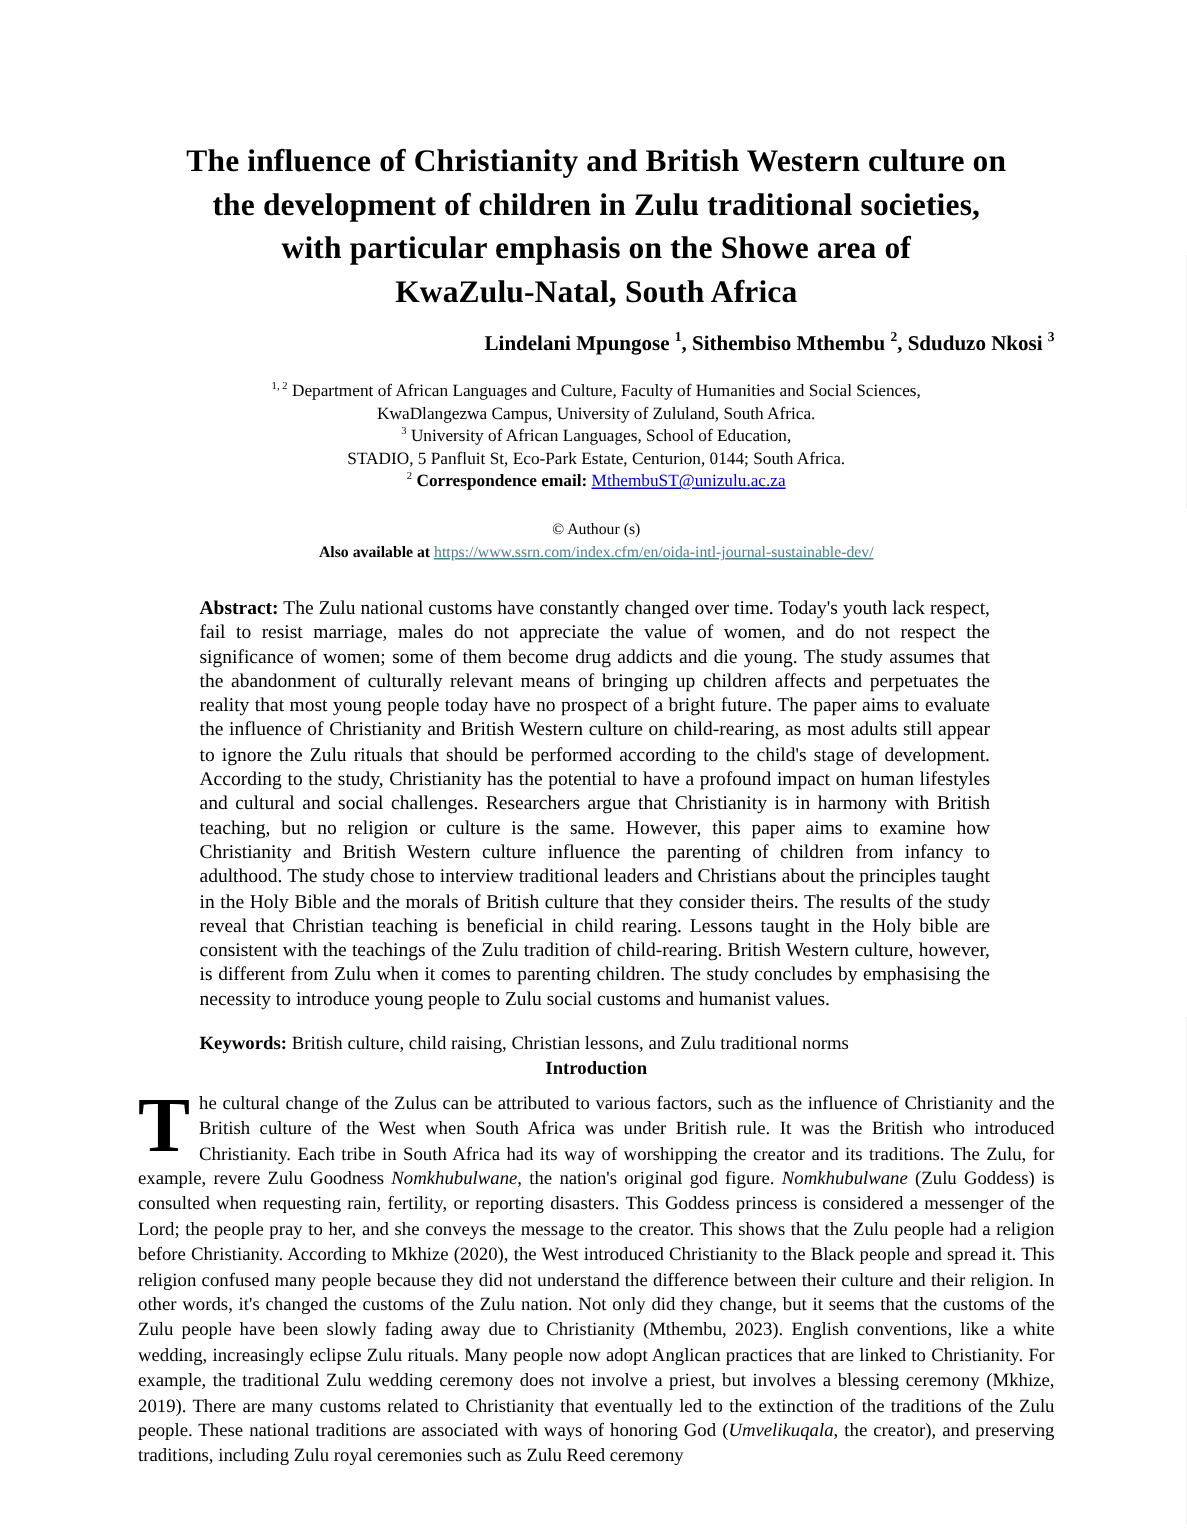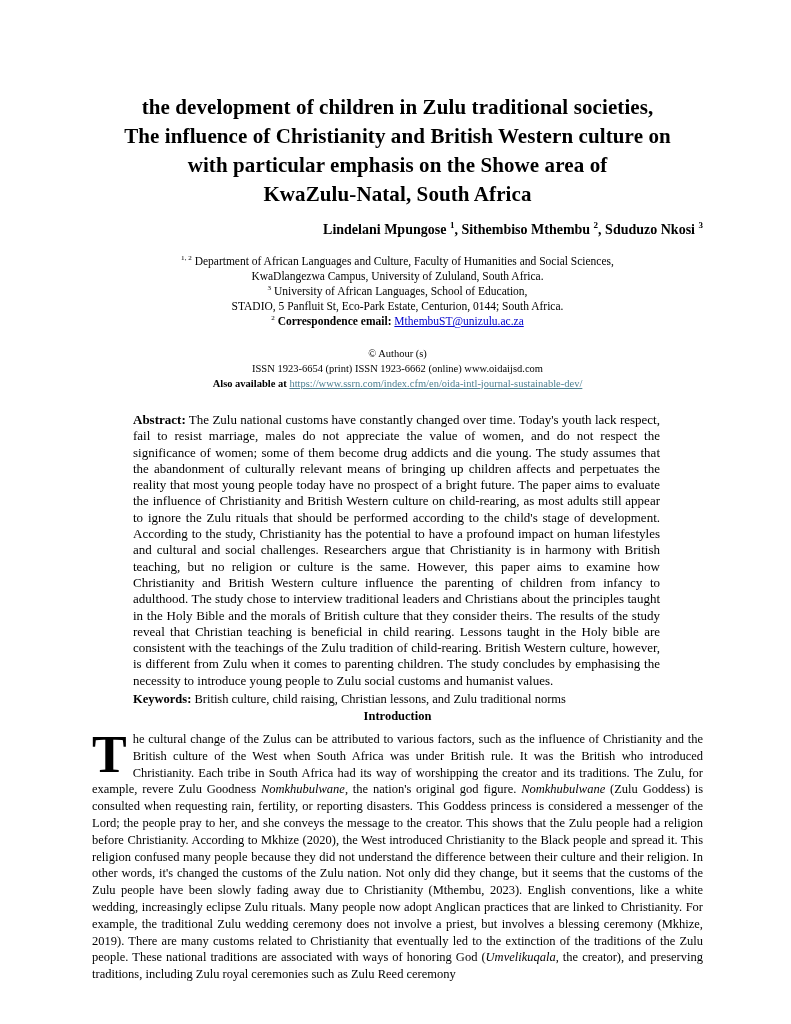--- a/index.html
+++ b/index.html
@@ -52,21 +52,21 @@
     text-decoration: underline;
   }
   .abstract-block {
     margin-top: 21px;
     padding: 0 43px 0 41px;
     font-size: 13px;
     line-height: 16.3px;
     text-align: justify;
   }
   .keywords-block {
-    margin-top: 2px;
+    margin-top: 13px;
     padding: 0 43px 0 41px;
     font-size: 12.5px;
     line-height: 16px;
     text-align: left;
   }
   .section-heading {
     margin-top: 1px;
     text-align: center;
     font-weight: bold;
     font-size: 12.5px;
@@ -86,41 +86,40 @@
     padding: 2px 6px 0 0;
   }
   .bold { font-weight: bold; text-align: center; }
 </style>
 </head>
 <body>
 
 <div class="page">
 
   <div class="paper-title">
+    <div>The influence of Christianity and British Western culture on</div>
     <div>the development of children in Zulu traditional societies,</div>
-    <div>The influence of Christianity and British Western culture on</div>
     <div>with particular emphasis on the Showe area of</div>
     <div>KwaZulu-Natal, South Africa</div>
   </div>
 
   <div class="authors-line">
     <span>Lindelani Mpungose </span><sup>1</sup><span>, </span><span>Sithembiso Mthembu </span><sup>2</sup><span>, </span><span>Sduduzo Nkosi </span><sup>3</sup>
   </div>
 
   <div class="affiliations">
     <div><sup>1, 2</sup><span> Department of African Languages and Culture, Faculty of Humanities and Social Sciences,</span></div>
     <div><span>KwaDlangezwa Campus, University of Zululand, South Africa.</span></div>
     <div><sup>3</sup><span> University of African Languages, School of Education,</span></div>
     <div><span>STADIO, 5 Panfluit St, Eco-Park Estate, Centurion, 0144; South Africa.</span></div>
     <div><sup>2</sup><span class="bold"> Correspondence email:  </span><a class="email-link" href="#">MthembuST@unizulu.ac.za</a></div>
   </div>
 
   <div class="imprint">
     <div>© Authour (s)</div>
-    <div>ISSN 1923-6654 (print) ISSN 1923-6662 (online) www.oidaijsd.com</div>
     <div><span class="bold">Also available at </span><a class="url-link" href="#">https://www.ssrn.com/index.cfm/en/oida-intl-journal-sustainable-dev/</a></div>
   </div>
 
   <div class="abstract-block">
     <span class="bold">Abstract:</span><span> The Zulu national customs have constantly changed over time. Today's youth lack respect, fail to resist marriage, males do not appreciate the value of women, and do not respect the significance of women; some of them become drug addicts and die young. The study assumes that the abandonment of culturally relevant means of bringing up children affects and perpetuates the reality that most young people today have no prospect of a bright future. The paper aims to evaluate the influence of Christianity and British Western culture on child-rearing, as most adults still appear to ignore the Zulu rituals that should be performed according to the child's stage of development. According to the study, Christianity has the potential to have a profound impact on human lifestyles and cultural and social challenges. Researchers argue that Christianity is in harmony with British teaching, but no religion or culture is the same. However, this paper aims to examine how Christianity and British Western culture influence the parenting of children from infancy to adulthood. The study chose to interview traditional leaders and Christians about the principles taught in the Holy Bible and the morals of British culture that they consider theirs. The results of the study reveal that Christian teaching is beneficial in child rearing. Lessons taught in the Holy bible are consistent with the teachings of the Zulu tradition of child-rearing. British Western culture, however, is different from Zulu when it comes to parenting children. The study concludes by emphasising the necessity to introduce young people to Zulu social customs and humanist values.</span>
   </div>
 
   <div class="keywords-block">
     <span class="bold">Keywords:</span><span> British culture, child raising, Christian lessons, and Zulu traditional norms</span>
   </div>

